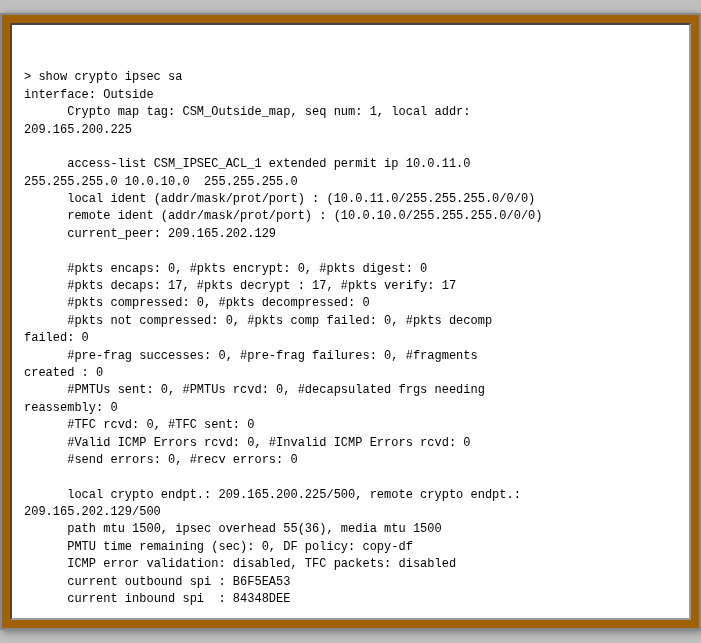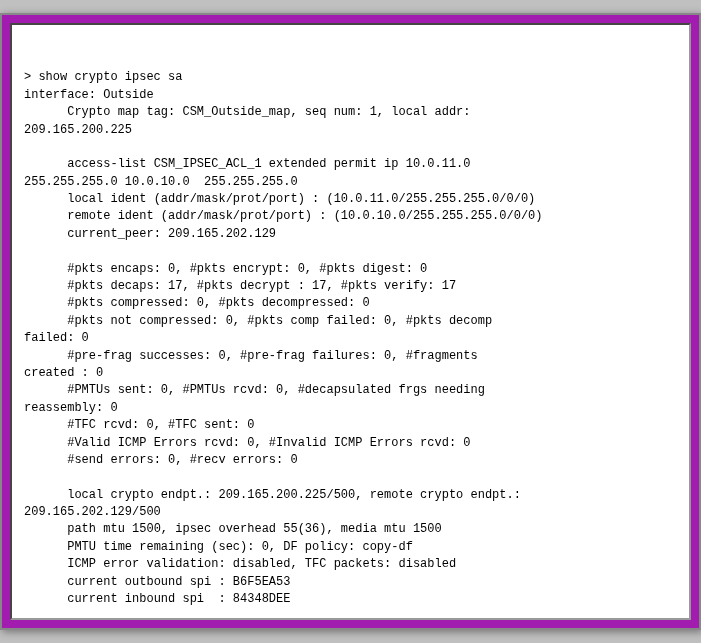--- a/index.html
+++ b/index.html
@@ -12,21 +12,21 @@
       background: #c0c0c0;
       display: flex;
       align-items: center;
       justify-content: center;
       min-height: 100vh;
       font-family: Arial, sans-serif;
     }
 
     .window {
       width: 701px;
-      background: #a21caf;
+      background: #a16207;
       border: 2px solid #888;
       box-shadow: 2px 2px 8px rgba(0,0,0,0.4);
     }
 
     .terminal-area {
       background: #ffffff;
       border: 2px inset #999;
       margin: 8px;
       padding: 10px 12px;
       font-family: 'Courier New', Courier, monospace;

